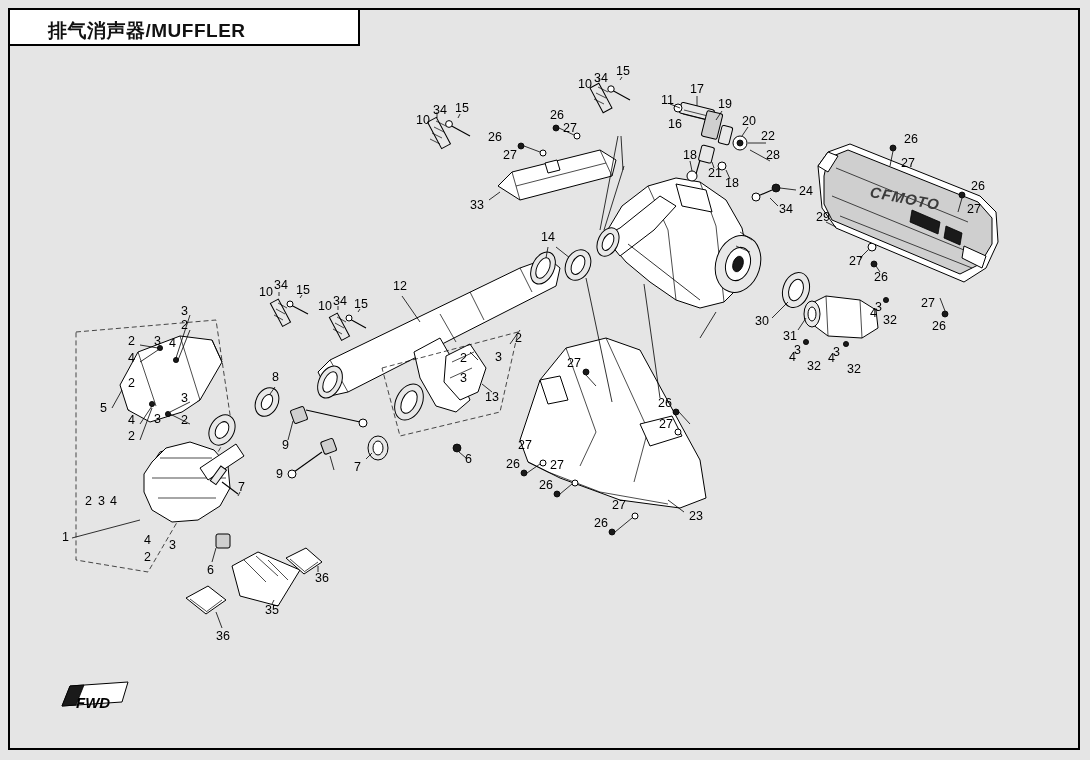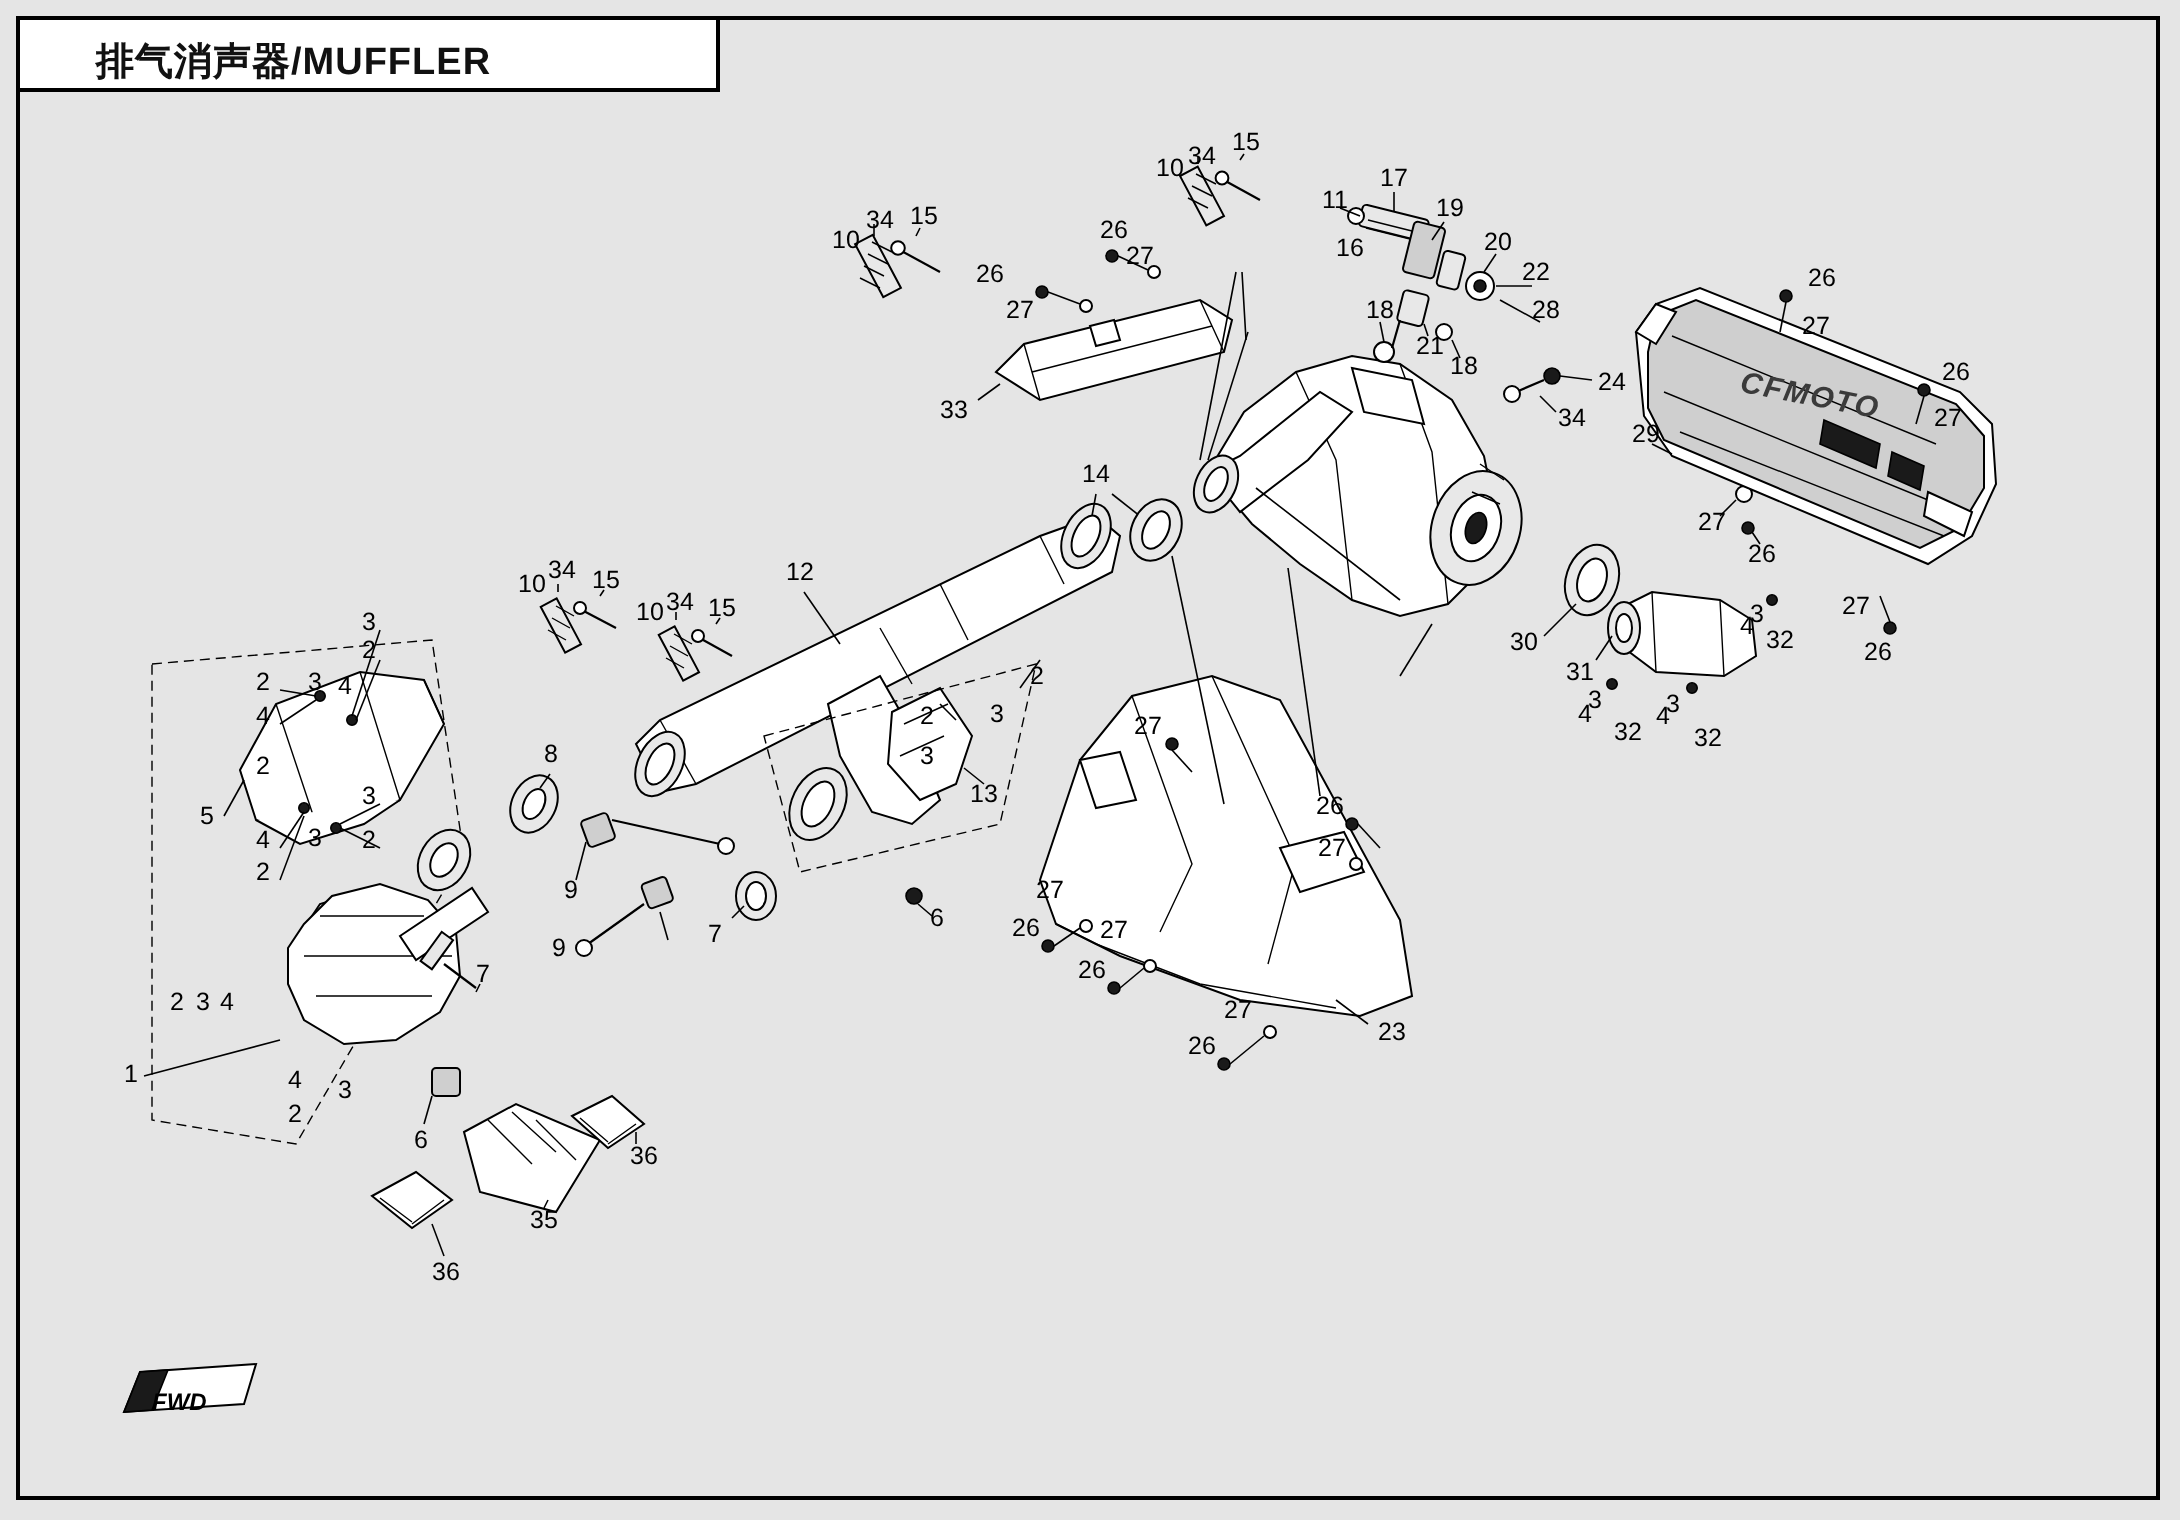--- a/index.html
+++ b/index.html
@@ -67,21 +67,21 @@
   .thin { stroke: #000; stroke-width: 0.7; fill: none; }
   .fillw { fill: #ffffff; stroke: #000; stroke-width: 1; }
   .filld { fill: #cfcfcf; stroke: #000; stroke-width: 1; }
   .fillm { fill: #e8e8e8; stroke: #000; stroke-width: 1; }
   .fillk { fill: #1a1a1a; stroke: #000; stroke-width: 0.8; }
   .dash { stroke: #000; stroke-width: 0.7; fill: none; stroke-dasharray: 5 3; }
   #fwd-label {
     position: absolute;
     left: 76px;
     top: 694px;
-    font-size: 12px;
+    font-size: 15px;
     font-weight: bold;
     font-style: italic;
     color: #000;
   }
   #brand-text {
     position: absolute;
     left: 872px;
     top: 183px;
     font-size: 15px;
     font-weight: bold;

